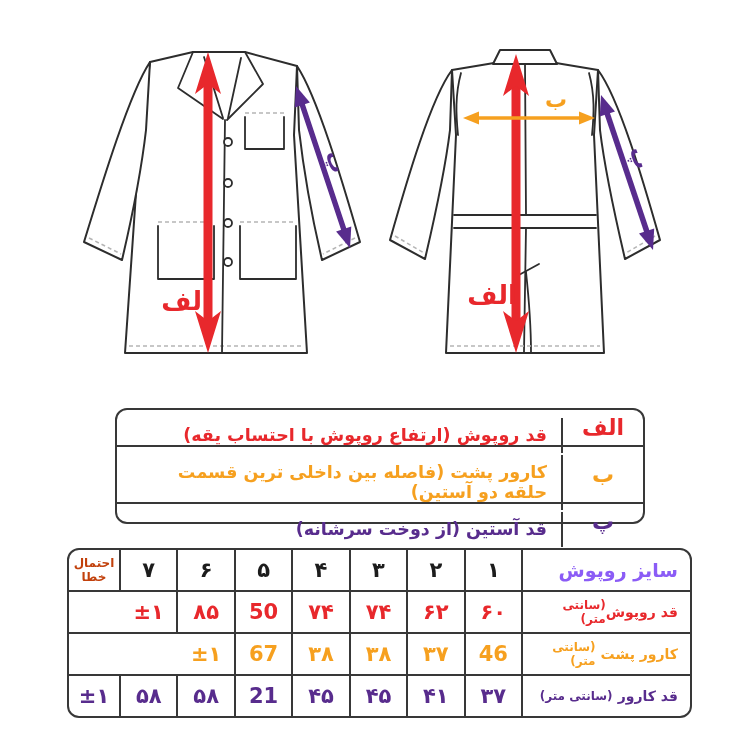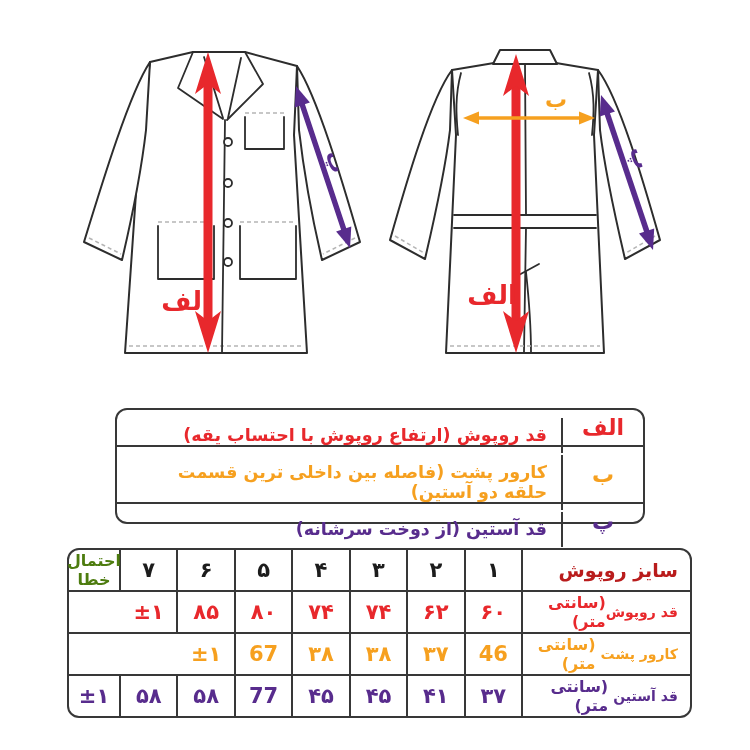--- a/index.html
+++ b/index.html
@@ -44,27 +44,27 @@
   #legend .letter{font-weight:bold;font-size:22px;}
   #legend .desc{font-weight:bold;font-size:17.5px;justify-content:flex-start;
                 padding:0 14px;text-align:start;margin-top:15px;}
   .c-red{color:var(--red);}
   .c-orange{color:var(--orange);}
   .c-purple{color:var(--purple);}
 
   
   #sizes{left:67px;top:548px;width:625px;height:170px;}
   #sizes .trow{grid-template-columns:167px repeat(7,1fr) 52px;}
-  #sizes .head{font-weight:bold;font-size:19px;color:#b91c1c;}
+  #sizes .head{font-weight:bold;font-size:19px;color:#8b5cf6;}
   #sizes .num{font-weight:bold;font-size:21px;}
   #sizes .size-num{font-weight:bold;font-size:21px;color:#1c1c1c;}
-  #sizes .err-head{font-size:16px;line-height:1.2;font-weight:bold;color:#4d7c0f;
+  #sizes .err-head{font-size:12px;line-height:1.2;font-weight:bold;color:#c2410c;
                    padding:0 4px;}
   #sizes .row-label{font-weight:bold;font-size:14px;white-space:nowrap;}
-  #sizes .unit{font-size:16px;font-weight:bold;}
+  #sizes .unit{font-size:12px;font-weight:bold;}
   .ltr{direction:ltr;unicode-bidi:isolate;}
 </style>
 </head>
 <body>
 
 <div class="stage">
 
   <svg class="illu" width="750" height="430" viewBox="0 0 750 430">
 
     <g>
@@ -189,21 +189,21 @@
 
     <div class="trow">
       <div class="cell start c-red">
         <span class="row-label">قد روپوش</span>
           <span class="unit">(سانتی متر)</span>
       </div>
       <div class="cell num c-red">۶۰</div>
       <div class="cell num c-red">۶۲</div>
       <div class="cell num c-red">۷۴</div>
       <div class="cell num c-red">۷۴</div>
-      <div class="cell num c-red">۸۰</div>
+      <div class="cell num c-red">50</div>
       <div class="cell num c-red">۸۵</div>
       <div class="cell num c-red">
           <span class="ltr">±۱</span>
         </div>
     </div>
 
     <div class="trow">
       <div class="cell start c-orange">
         <span class="row-label">کارور پشت</span>&nbsp;<span class="unit">(سانتی متر)</span>
       </div>
@@ -212,27 +212,27 @@
       <div class="cell num c-orange">۳۸</div>
       <div class="cell num c-orange">۳۸</div>
       <div class="cell num c-orange">67</div>
       <div class="cell num c-orange">
           <span class="ltr">±۱</span>
         </div>
     </div>
 
     <div class="trow">
       <div class="cell start c-purple">
-        <span class="row-label">قد آستین</span>&nbsp;<span class="unit">(سانتی متر)</span>
+        <span class="row-label">قد کارور</span>&nbsp;<span class="unit">(سانتی متر)</span>
       </div>
       <div class="cell num c-purple">۳۷</div>
       <div class="cell num c-purple">۴۱</div>
       <div class="cell num c-purple">۴۵</div>
       <div class="cell num c-purple">۴۵</div>
-      <div class="cell num c-purple">77</div>
+      <div class="cell num c-purple">21</div>
       <div class="cell num c-purple">۵۸</div>
       <div class="cell num c-purple">۵۸</div>
       <div class="cell num c-purple">
           <span class="ltr">±۱</span>
         </div>
     </div>
   </div>
 </div>
 
 </body></html>

